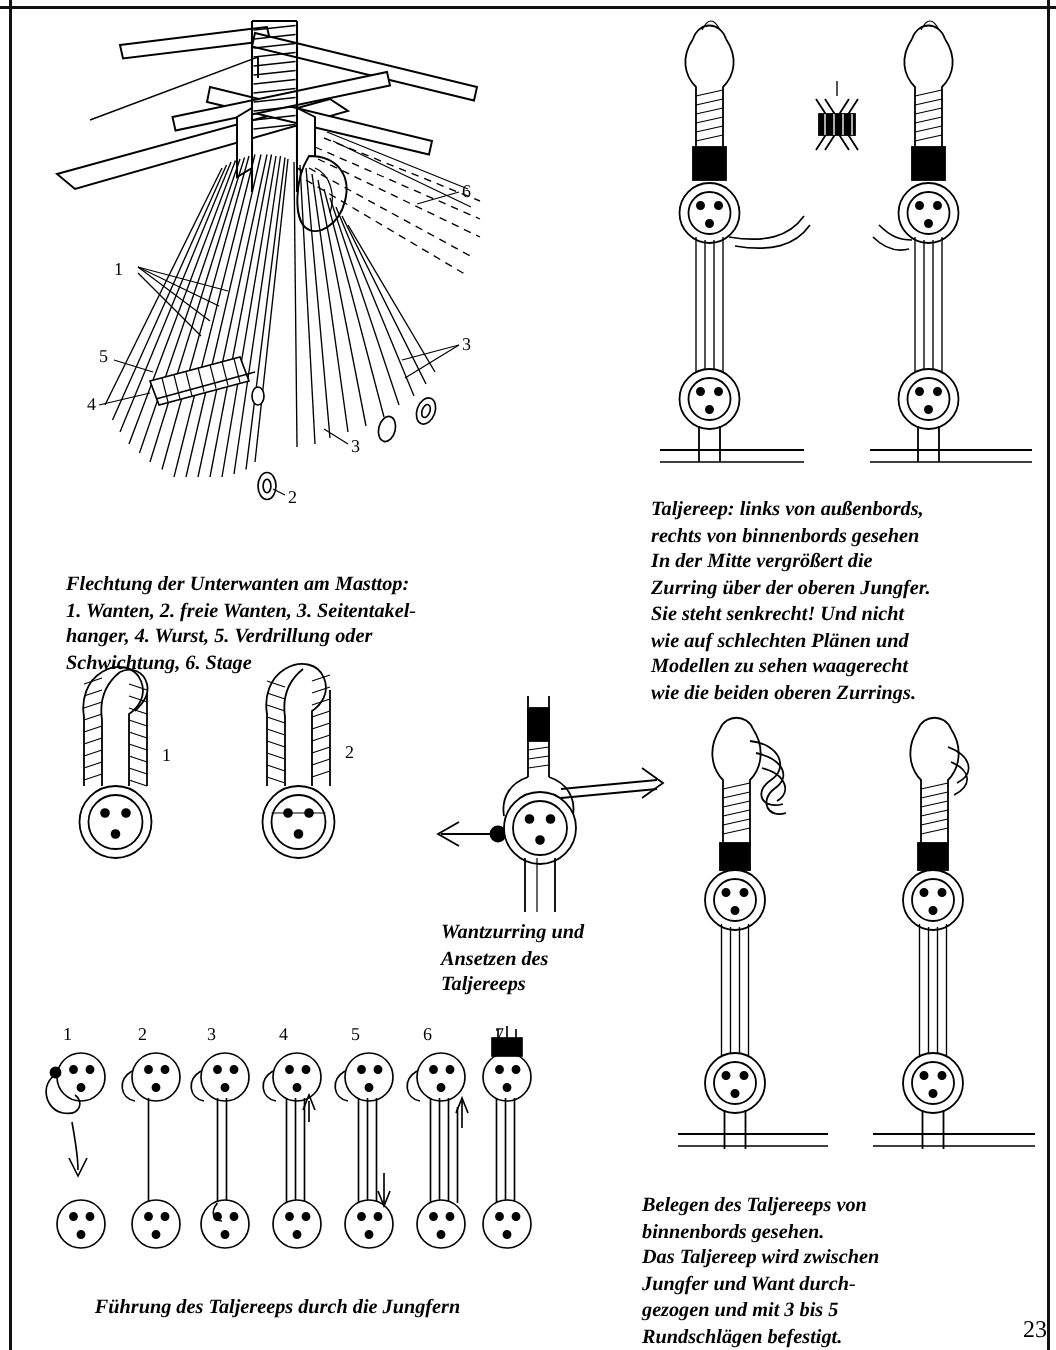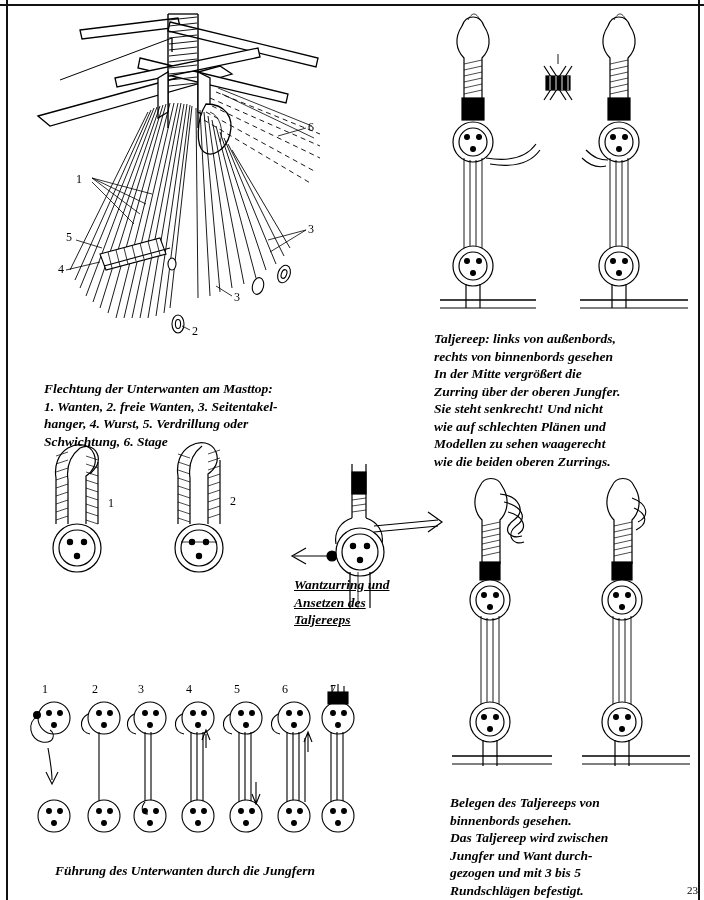--- a/index.html
+++ b/index.html
@@ -16,21 +16,21 @@
   .center{text-align:center;}
 
   svg{display:block;overflow:visible;}
   .ln{stroke:#000;fill:none;}
   .fill{fill:#000;}
 
   .num{position:absolute;font-family:"Liberation Serif",serif;font-size:12px;font-weight:400;}
 
   .panel{position:absolute;}
 
-  .pgnum{position:absolute;right:6px;bottom:4px;font-size:11px;}
+  .pgnum{position:absolute;right:6px;bottom:4px;font-size:16px;}
 </style>
 </head>
 <body>
 
 <div id="page">
 
   <div class="edge-left"></div>
   <div class="edge-top"></div>
   <div class="edge-right"></div>
 
@@ -272,21 +272,21 @@
         <circle cx="65" cy="86" r="2.6" class="fill"></circle>
         <circle cx="79" cy="86" r="2.6" class="fill"></circle>
         <circle cx="72" cy="100" r="2.6" class="fill"></circle>
 
         <path d="M62 112 L62 148 M82 112 L82 148"></path>
         <path d="M70 112 L70 148" stroke-width="0.8"></path>
       </g>
     </svg>
   </div>
 
-  <div class="cap" style="left:294px;top:576px;width:140px;white-space:pre-line;text-decoration:underline;">Wantzurring und
+  <div class="cap" style="left:294px;top:612px;width:140px;white-space:pre-line;">Wantzurring und
 Ansetzen des
 Taljereeps</div>
 
   <div class="panel" style="left:18px;top:686px;width:330px;height:170px;">
     <svg width="330" height="170" viewBox="0 0 330 170">
 
       <g class="ln" stroke-width="1.1">
         <circle cx="36" cy="32" r="16" fill="#fff"></circle>
         <circle cx="31" cy="27" r="2.4" class="fill"></circle>
         <circle cx="42" cy="27" r="2.4" class="fill"></circle>
@@ -386,21 +386,21 @@
     </svg>
     <div class="num" style="left:24px;top:-4px;">1</div>
     <div class="num" style="left:74px;top:-4px;">2</div>
     <div class="num" style="left:120px;top:-4px;">3</div>
     <div class="num" style="left:168px;top:-4px;">4</div>
     <div class="num" style="left:216px;top:-4px;">5</div>
     <div class="num" style="left:264px;top:-4px;">6</div>
     <div class="num" style="left:312px;top:-4px;">7</div>
   </div>
 
-  <div class="cap center" style="left:40px;top:862px;width:290px;">Führung des Unterwanten durch die Jungfern</div>
+  <div class="cap center" style="left:40px;top:862px;width:290px;">Führung des Taljereeps durch die Jungfern</div>
 
   <div class="panel" style="left:440px;top:8px;width:250px;height:310px;">
     <svg width="250" height="310" viewBox="0 0 250 310">
 
       <g class="ln" stroke-width="1.2">
 
         <path d="M22 18 C14 30 16 42 24 50 L24 96"></path>
         <path d="M44 18 C52 30 50 42 42 50 L42 96"></path>
         <path d="M22 18 C26 6 40 6 44 18"></path>
         <path d="M28 12 C32 4 36 4 40 12" stroke-width="0.8"></path>
@@ -555,21 +555,21 @@
         <circle cx="164" cy="239" r="2.4" class="fill"></circle>
         <circle cx="176" cy="239" r="2.4" class="fill"></circle>
         <circle cx="170" cy="251" r="2.4" class="fill"></circle>
         <path d="M163 262 L163 288 M177 262 L177 288"></path>
         <path d="M130 278 L238 278" stroke-width="1.4"></path>
         <path d="M130 286 L238 286" stroke-width="1.0"></path>
       </g>
     </svg>
   </div>
 
-  <div class="cap" style="left:450px;top:794px;width:244px;white-space:pre-line;">Belegen des Taljereeps von
+  <div class="cap" style="left:428px;top:794px;width:244px;white-space:pre-line;">Belegen des Taljereeps von
 binnenbords gesehen.
 Das Taljereep wird zwischen
 Jungfer und Want durch-
 gezogen und mit 3 bis 5
 Rundschlägen befestigt.</div>
 
   <div class="pgnum">23</div>
 </div>
 
 </body></html>

